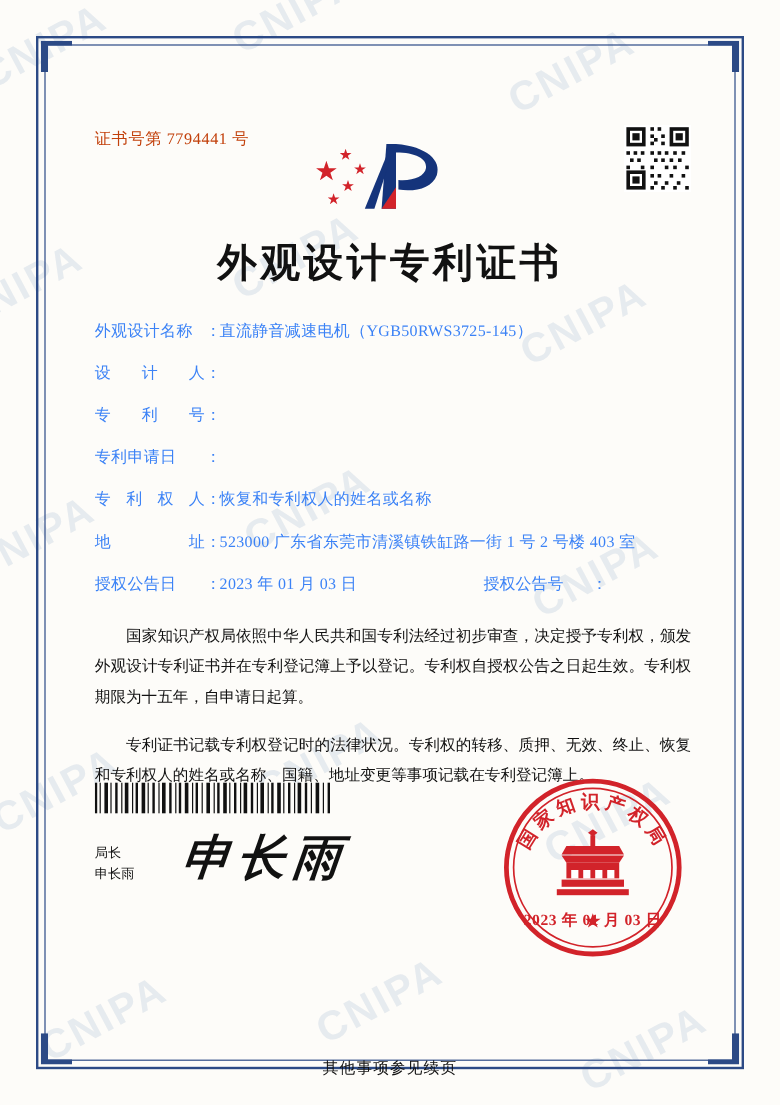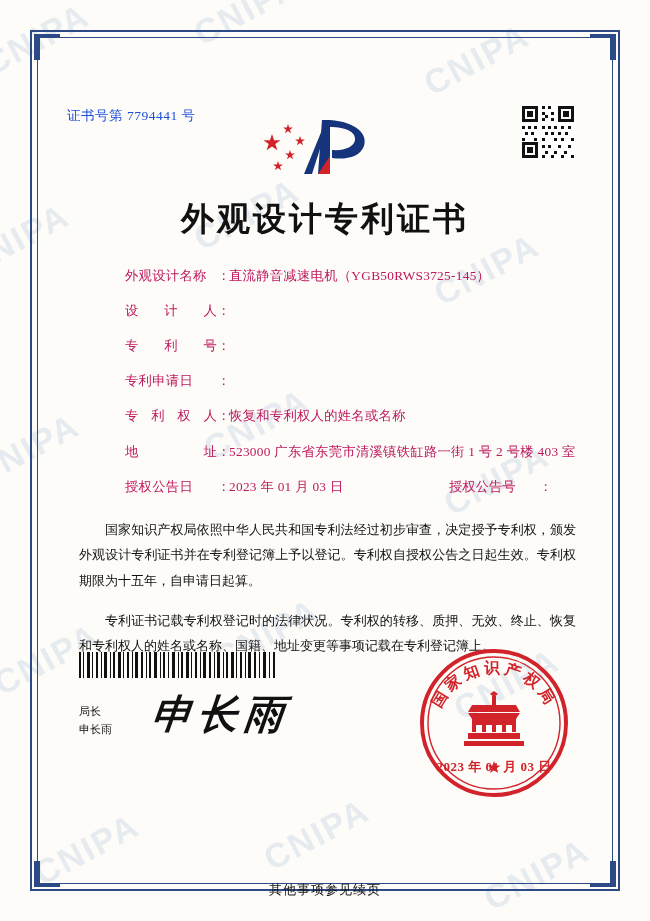--- a/index.html
+++ b/index.html
@@ -78,24 +78,24 @@
     left: 52px;
     top: 52px;
     right: 52px;
     bottom: 52px;
     z-index: 5;
   }
 
   
   .cert-number {
     position: absolute;
-    left: 15px;
+    left: 27px;
     top: 55px;
     font-size: 13.5px;
-    color: #1d4ed8;
+    color: #c2410c;
     letter-spacing: 0.5px;
   }
 
   .qr-box {
     position: absolute;
     right: 22px;
     top: 52px;
     width: 56px;
     height: 56px;
   }
@@ -129,23 +129,22 @@
     position: absolute;
     left: 27px;
     right: 22px;
     top: 215px;
   }
   .field-row {
     display: flex;
     align-items: baseline;
     margin-bottom: 16.5px;
     font-size: 13.3px;
-    color: #be185d;
+    color: #3b82f6;
     line-height: 1.4;
-    margin-left: 46px;
   }
   .field-label {
     flex: 0 0 auto;
     width: 92px;
     letter-spacing: 0.3px;
   }
   .field-label.spaced {
     display: flex;
     justify-content: space-between;
     width: 92px;

